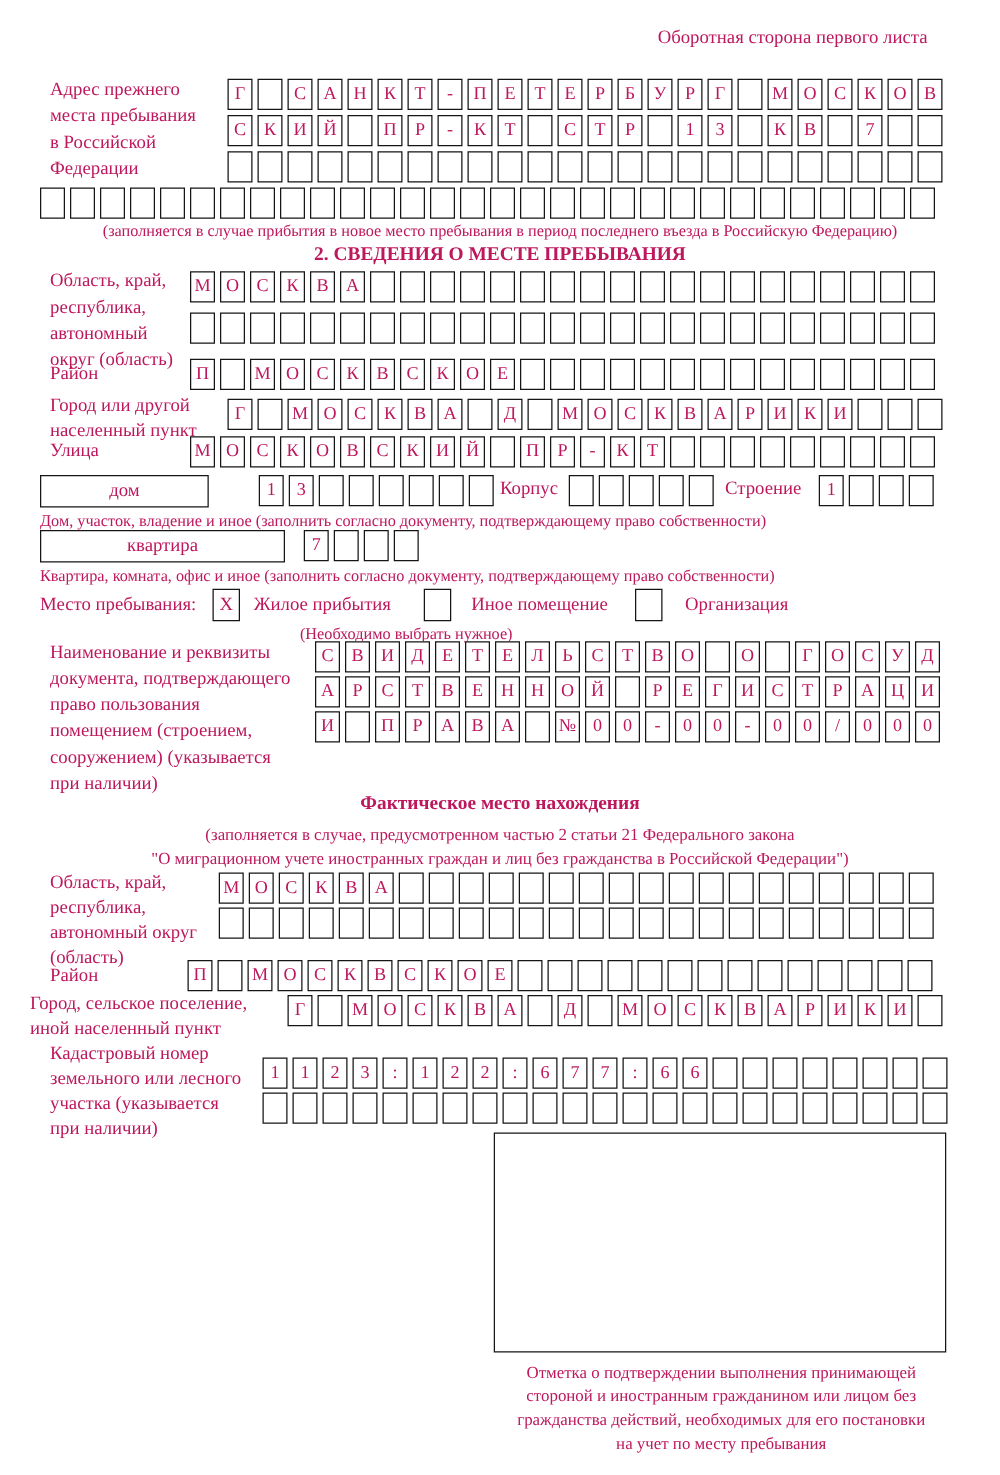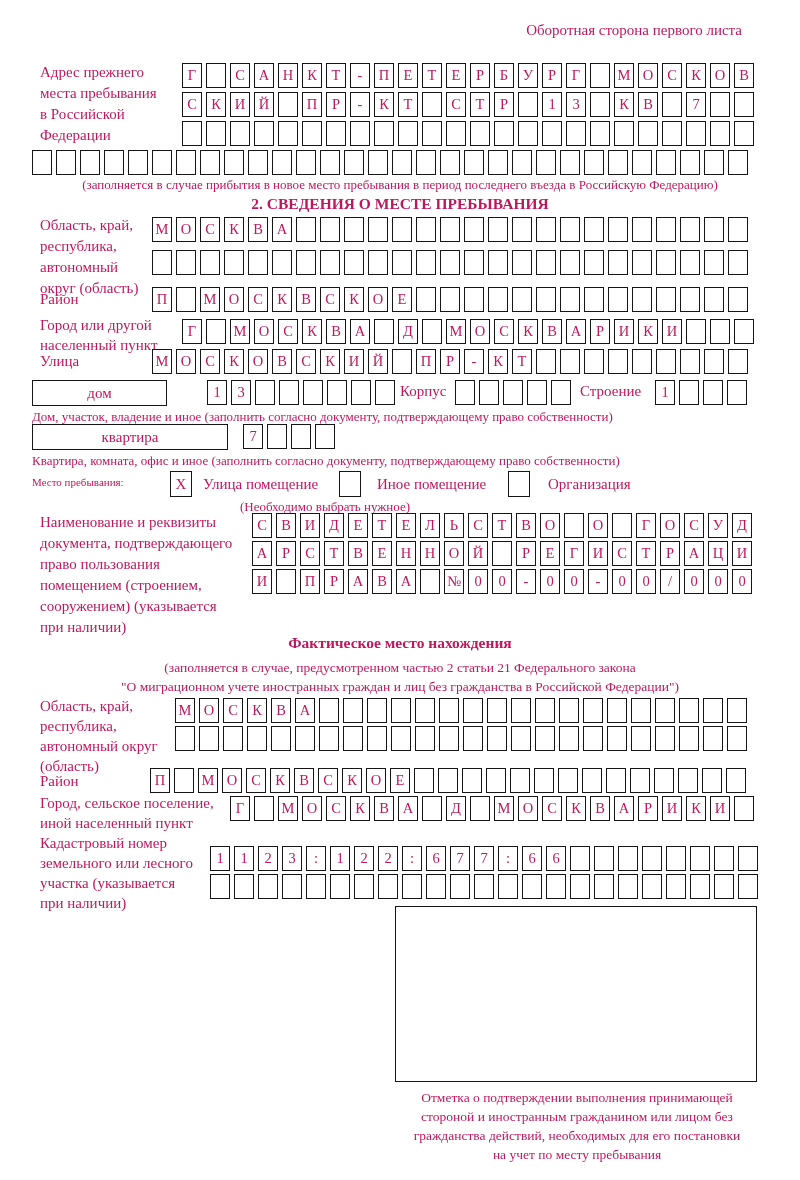--- a/index.html
+++ b/index.html
@@ -322,23 +322,23 @@
 
   <div class="abs widebox" style="left:32px;top:424px;width:196px;">квартира</div>
   <div class="abs cellrow" style="left:243px;top:424px;">
       <span class="cell">7</span>
       <span class="cell"></span>
       <span class="cell"></span>
       <span class="cell"></span>
     </div>
   <div class="abs cap" style="left:32px;top:453px;">Квартира, комната, офис и иное (заполнить согласно документу, подтверждающему право собственности)</div>
 
-  <div class="abs" style="left:32px;top:476px;font-size:11px;">Место пребывания:</div>
+  <div class="abs" style="left:32px;top:476px;font-size:15px;">Место пребывания:</div>
   <div class="abs checkbox" style="left:170px;top:471px;">X</div>
-  <div class="abs" style="left:203px;top:476px;font-size:15px;">Улица помещение</div>
+  <div class="abs" style="left:203px;top:476px;font-size:15px;">Жилое прибытия</div>
   <div class="abs checkbox" style="left:339px;top:471px;"></div>
   <div class="abs" style="left:377px;top:476px;font-size:15px;">Иное помещение</div>
   <div class="abs checkbox" style="left:508px;top:471px;"></div>
   <div class="abs" style="left:548px;top:476px;font-size:15px;">Организация</div>
   <div class="abs cap center" style="left:170px;top:499px;width:310px;">(Необходимо выбрать нужное)</div>
 
   <div class="abs lbl" style="left:40px;top:512px;">Наименование и реквизиты
 документа, подтверждающего
 право пользования
 помещением (строением,
@@ -497,21 +497,21 @@
       <span class="cell"></span>
       <span class="cell"></span>
       <span class="cell"></span>
       <span class="cell"></span>
       <span class="cell"></span>
       <span class="cell"></span>
       <span class="cell"></span>
       <span class="cell"></span>
     </div>
 
-  <div class="abs lbl lh20" style="left:40px;top:793px;">Город, сельское поселение,
+  <div class="abs lbl lh20" style="left:24px;top:793px;">Город, сельское поселение,
 иной населенный пункт</div>
   <div class="abs cellrow" style="left:230px;top:796px;">
       <span class="cell">Г</span>
       <span class="cell"></span>
       <span class="cell">М</span>
       <span class="cell">О</span>
       <span class="cell">С</span>
       <span class="cell">К</span>
       <span class="cell">В</span>
       <span class="cell">А</span>

